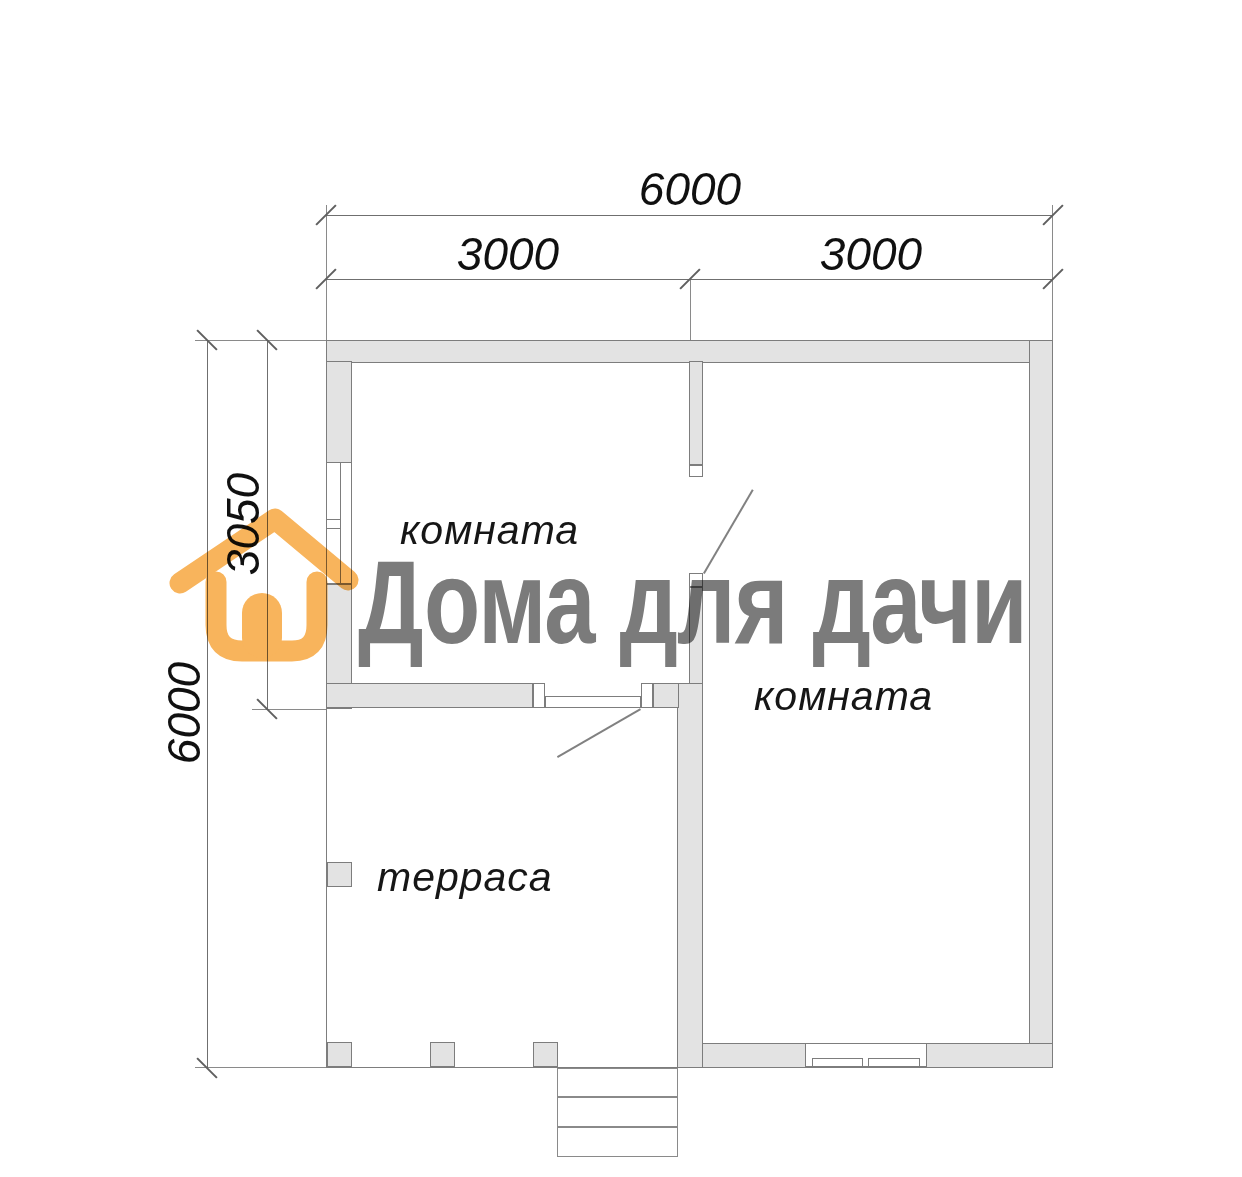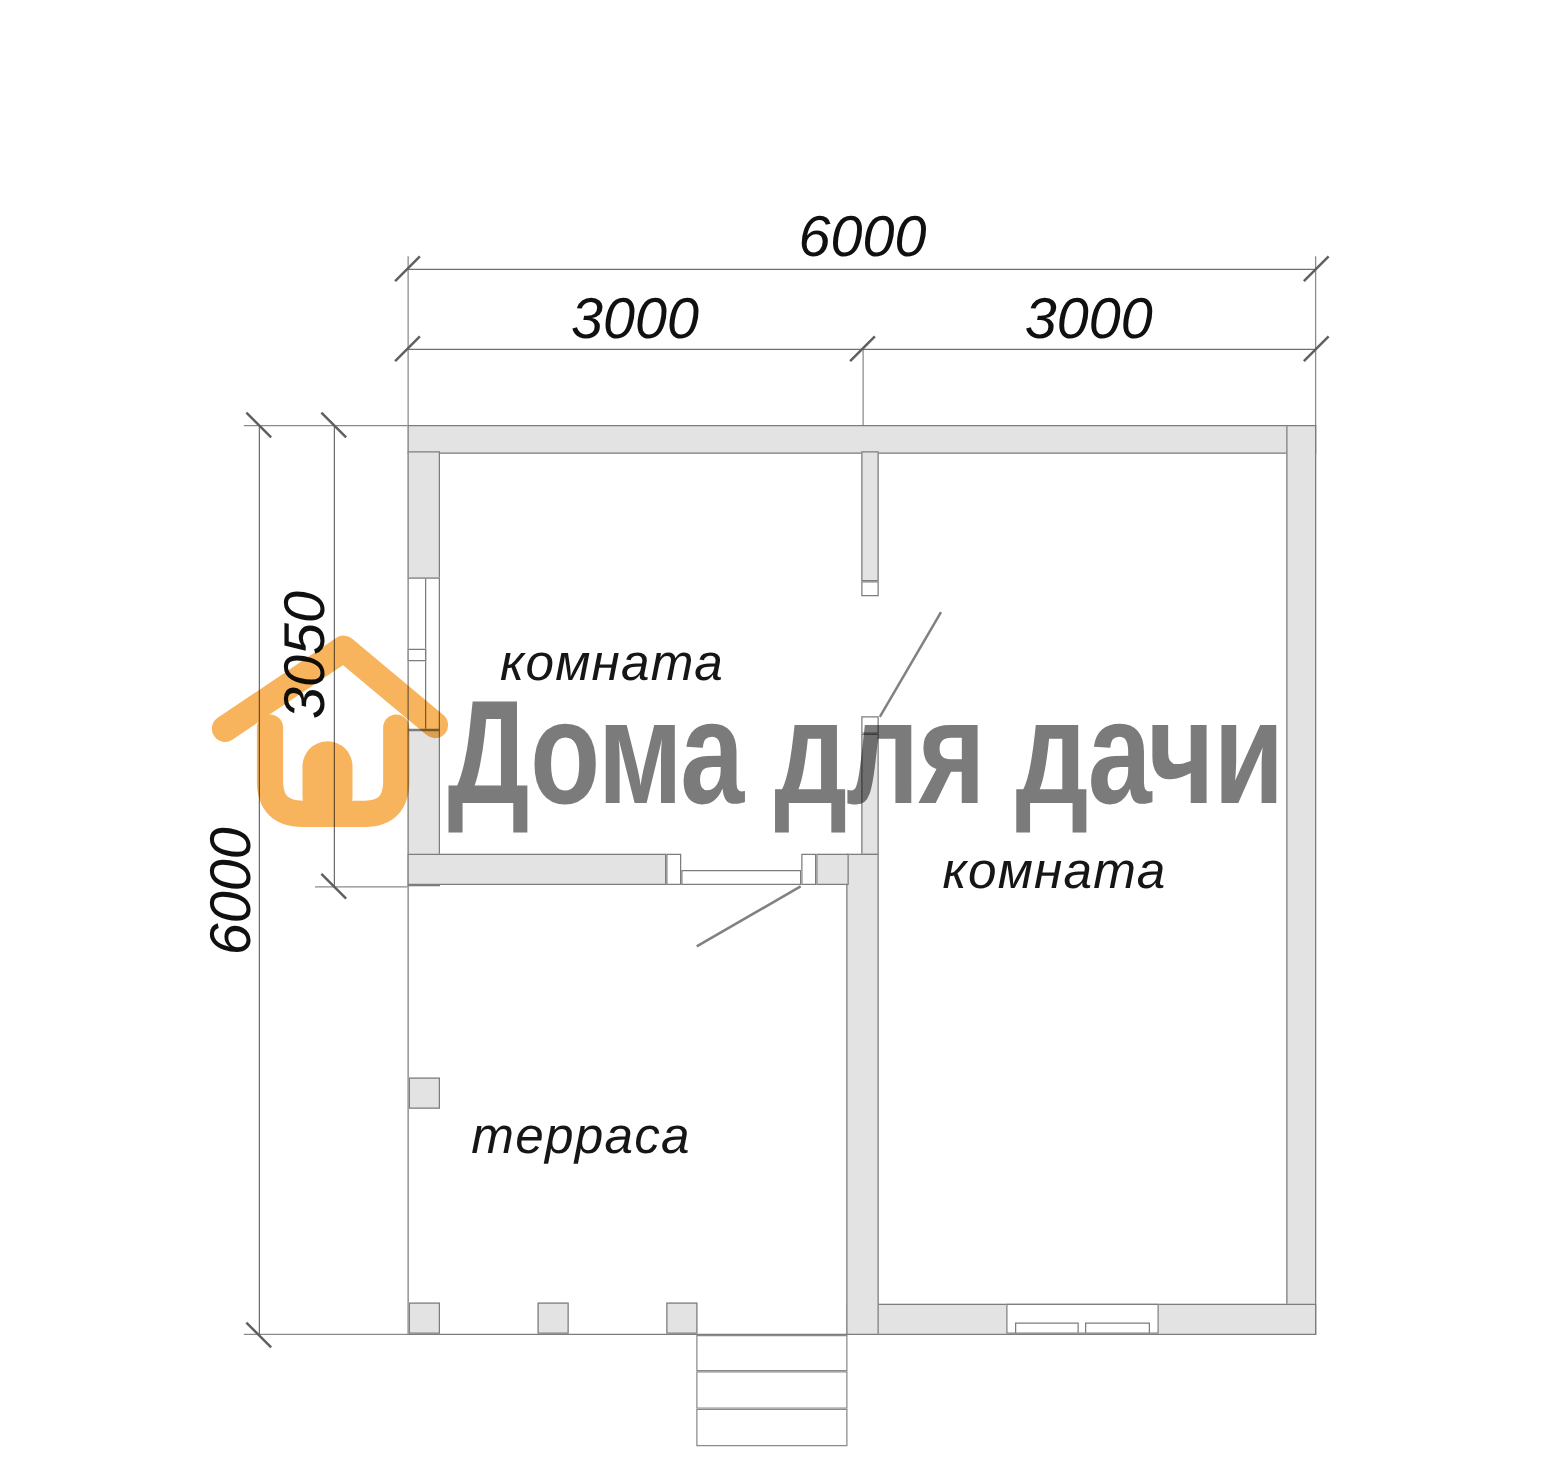--- a/index.html
+++ b/index.html
@@ -103,21 +103,21 @@
   <div class="wall" style="left:327px;top:1042px;width:25px;height:25px;"></div>
   <div class="wall" style="left:430px;top:1042px;width:25px;height:25px;"></div>
   <div class="wall" style="left:533px;top:1042px;width:25px;height:25px;"></div>
 
   <div class="white" style="left:557px;top:1068px;width:121px;height:29px;border-color:#8a8a8a;"></div>
   <div class="white" style="left:557px;top:1097px;width:121px;height:30px;border-color:#8a8a8a;"></div>
   <div class="white" style="left:557px;top:1127px;width:121px;height:30px;border-color:#8a8a8a;"></div>
 
   <div class="roomlbl" style="left:400px;top:506px;">комната</div>
   <div class="roomlbl" style="left:754px;top:672px;">комната</div>
-  <div class="roomlbl" style="left:377px;top:884px;">терраса</div>
+  <div class="roomlbl" style="left:377px;top:853px;">терраса</div>
 
   <div id="watermark">
     <svg style="left:165px;top:500px;" width="200" height="175" viewBox="0 0 200 175">
       <path d="M15 83 L110 19 L183 80" fill="none" stroke="#F8B45C" stroke-width="21" stroke-linecap="round" stroke-linejoin="round"></path>
       <path d="M51 82 L51 125 Q51 151 77 151 L127 151 Q152 151 152 125 L152 82" fill="none" stroke="#F8B45C" stroke-width="21" stroke-linecap="round" stroke-linejoin="round"></path>
       <line x1="97" y1="113" x2="97" y2="138" stroke="#F8B45C" stroke-width="40" stroke-linecap="round"></line>
     </svg>
     <div id="brand-text">Дома для дачи</div>
   </div>
 

